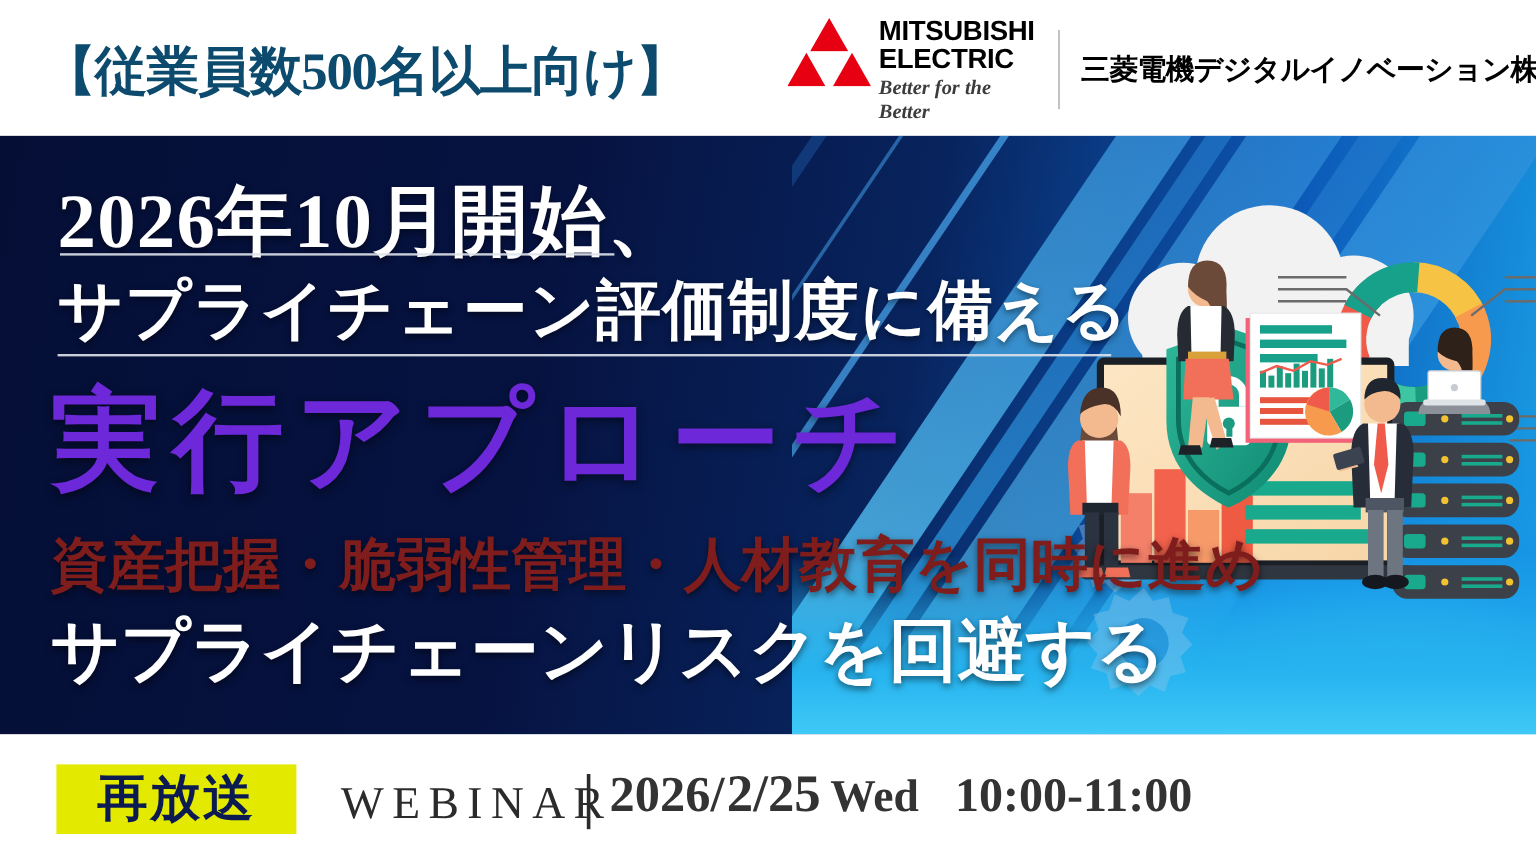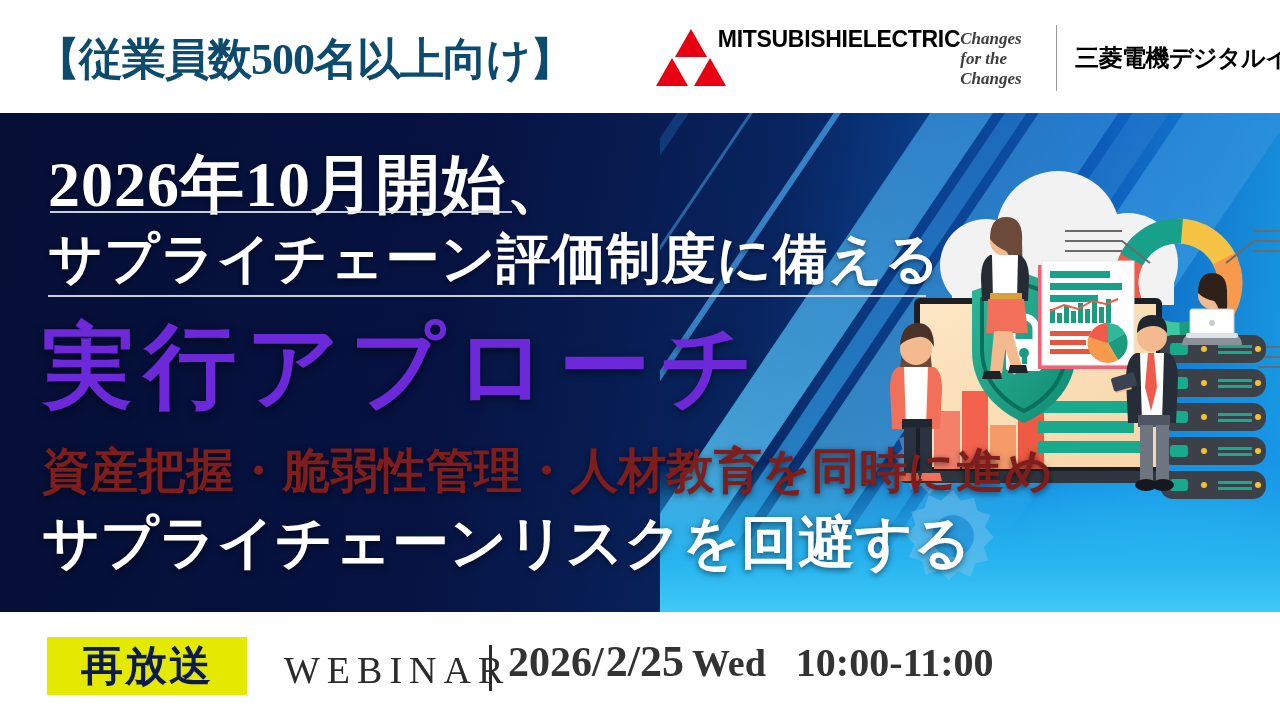--- a/index.html
+++ b/index.html
@@ -30,21 +30,21 @@
   .d-left{
     left:4px;top:29px;width:32px;height:28px;
     clip-path:polygon(50% 0,100% 100%,0 100%);
     background:#e60012;
   }
   .d-right{
     left:42px;top:29px;width:32px;height:28px;
     clip-path:polygon(50% 0,100% 100%,0 100%);
     background:#e60012;
   }
-  #me-wordmark{display:flex;justify-content:space-between;}
+  #me-wordmark{display:flex;flex-direction:column;justify-content:space-between;}
   #me-wordmark .l1,#me-wordmark .l2{
     font-family:"Liberation Sans","DejaVu Sans",sans-serif;
     font-weight:bold;font-size:23px;line-height:24px;color:#000000;letter-spacing:-0.3px;
   }
   #me-tagline{
     font-family:"Liberation Serif","DejaVu Serif",serif;
     font-style:italic;font-weight:bold;font-size:17px;color:#3c3c3c;margin-top:2px;letter-spacing:0px;
   }
   #logo-divider{width:1px;height:66px;background:#9a9a9a;margin:0 18px 0 16px;}
   #company-name{
@@ -392,21 +392,21 @@
     <div id="logo-block">
       <div id="me-logo">
         <div id="me-mark">
           <div class="diamond d-top"></div>
           <div class="diamond d-left"></div>
           <div class="diamond d-right"></div>
         </div>
         <div id="me-wordmark">
           <div class="l1">MITSUBISHI</div>
           <div class="l2">ELECTRIC</div>
-          <div id="me-tagline">Changes for the Changes</div>
+          <div id="me-tagline">Better for the Better</div>
         </div>
       </div>
       <div id="logo-divider"></div>
       <div id="company-name">三菱電機デジタルイノベーション株式会社</div>
     </div>
   </div>
 
   <div id="bottom-bar">
     <div id="webinar-word">WEBINAR</div>
     <div id="rebroadcast-badge">

